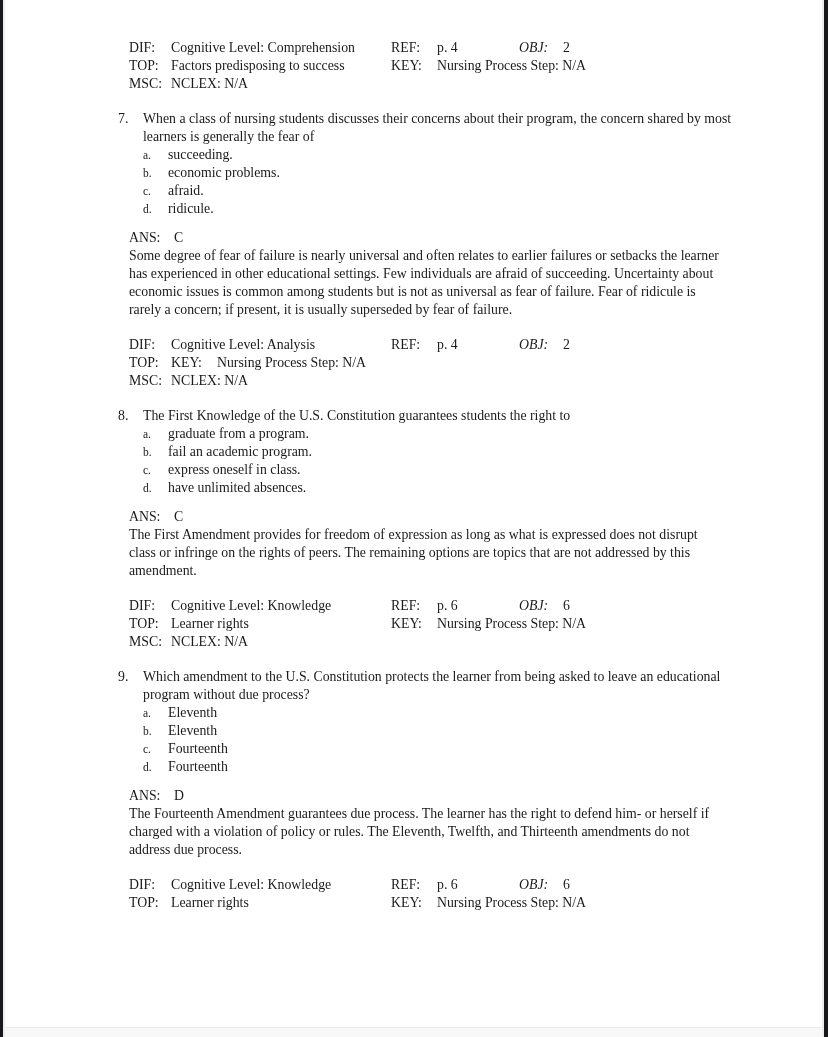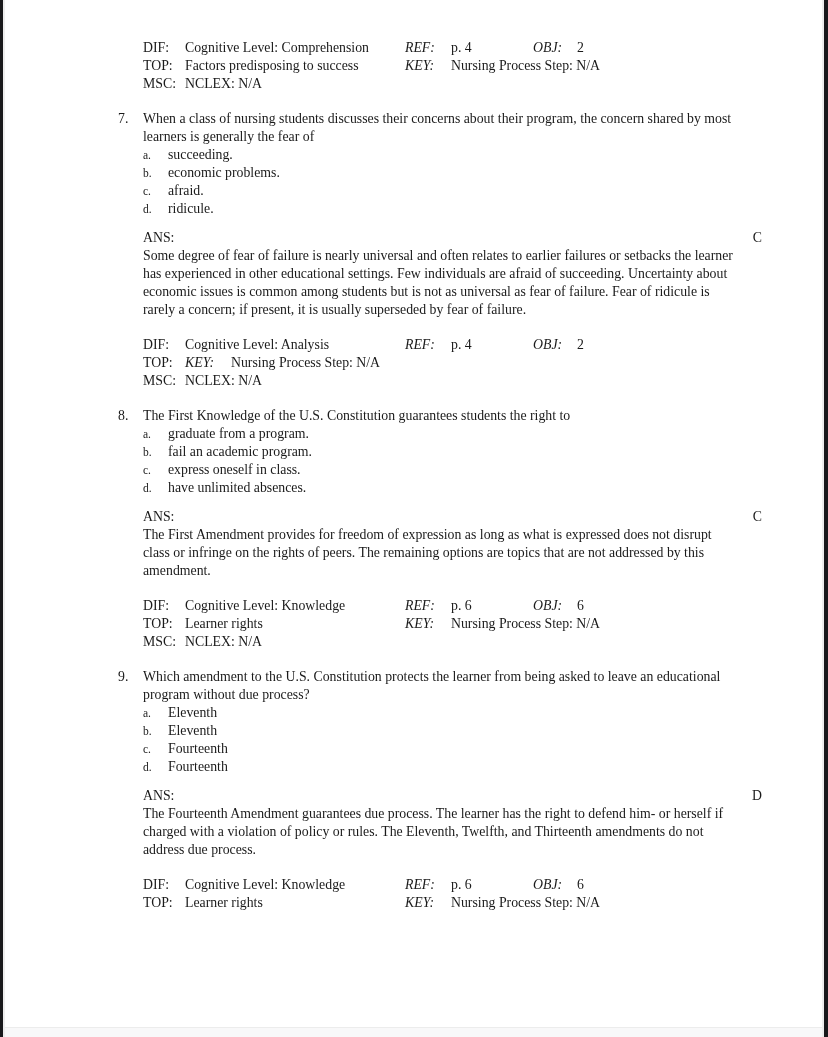--- a/index.html
+++ b/index.html
@@ -17,44 +17,44 @@
   .edge.left  { left:0;  width:5px;  border-right:2px solid #ededed; }
   .edge.right { right:0; width:6px;  border-left:2px solid #ededed; }
   .bottom-strip {
     position:absolute; left:5px; right:6px; bottom:0; height:10px;
     background:#f8f8f9; border-top:1px solid #ececec; z-index:2;
   }
   .page {
     position:absolute; left:5px; top:0; width:817px; height:1027px;
     background:#ffffff; padding:39px 60px 0 113px;
   }
-  .indent { margin-left:25px; }
+  .indent { margin-left:11px; }
 
   
   .meta-block { margin-bottom:17px; }
   .meta-row { display:flex; align-items:baseline; }
   .ml { display:inline-block; flex:0 0 auto; }
   .w-l1 { width:42px; }
   .mv1  { flex:0 0 auto; width:220px; }
-  .w-l2 { width:46px;font-style:italic; }
+  .w-l2 { width:46px; }
   .mv2  { flex:0 0 auto; width:82px; }
   .w-l3 { width:44px;font-style:italic; }
 
   
   .question-block { margin-bottom:11px; }
   .q-line { display:flex; align-items:baseline; }
   .q-num { flex:0 0 auto; width:25px; }
   .q-text { width:598px; }
   .options { margin-left:25px; }
   .option { display:flex; align-items:baseline; }
   .opt-letter { flex:0 0 auto; width:25px; font-size:11.5px; }
 
   
   .answer-block { margin-bottom:17px; }
-  .ans-line { display:flex; align-items:baseline;justify-content:space-between; }
+  .ans-line { display:flex; align-items:baseline; }
   .ans-label { flex:0 0 auto; width:45px; }
   .rationale { width:598px; }
 </style>
 </head>
 <body>
 
 <div class="edge left"></div>
 <div class="edge right"></div>
 
 <div class="page">

